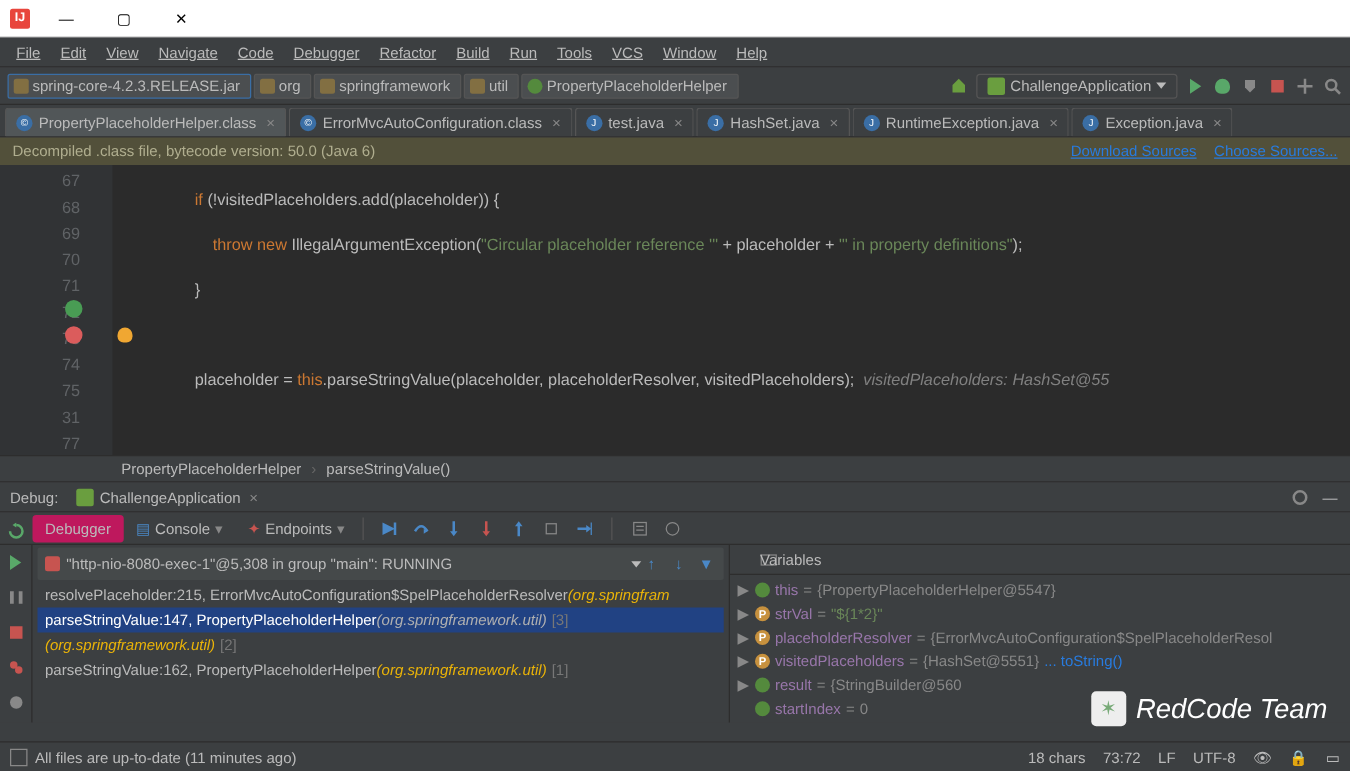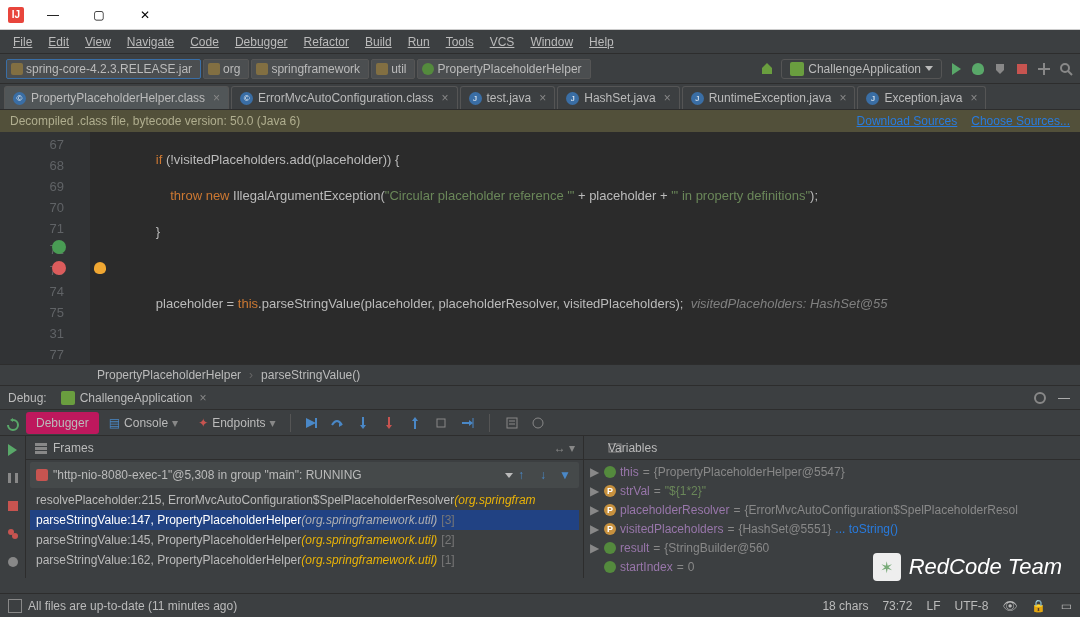--- a/index.html
+++ b/index.html
@@ -395,29 +395,20 @@
           <circle cx="8" cy="8" r="3" fill="#c75450"></circle>
         </svg>
       </span>
     <span class="iconbtn">
         <svg width="12" height="12">
           <circle cx="6" cy="6" r="5" fill="#888"></circle>
         </svg>
       </span>
   </div>
   <div class="frames">
-    <div class="paneh">
-      <svg class="ico2" width="14" height="14">
-          <rect x="1" y="2" width="12" height="3" fill="#888"></rect>
-          <rect x="1" y="6" width="12" height="3" fill="#888"></rect>
-          <rect x="1" y="10" width="12" height="3" fill="#888"></rect>
-        </svg>
-      <span>Frames</span>
-      <span style="margin-left:auto;color:#888">↔ ▾</span>
-    </div>
     <div class="threadrow">
       <div class="sel2">
         <span style="width:12px;height:12px;background:#c75450;border-radius:2px;"></span>
         <span>"http-nio-8080-exec-1"@5,308 in group "main": RUNNING</span>
       </div>
       <span class="tri"></span>
       <div class="navbtns">
         <span class="iconbtn" style="color:#4a88c7">↑</span>
         <span class="iconbtn" style="color:#4a88c7">↓</span>
         <span class="iconbtn" style="color:#4a88c7">▼</span>
@@ -427,21 +418,20 @@
       <div class="stackrow">
           <span>resolvePlaceholder:215, ErrorMvcAutoConfiguration$SpelPlaceholderResolver </span>
           <span class="pkg">(org.springfram</span>
         </div>
       <div class="stackrow sel">
           <span>parseStringValue:147, PropertyPlaceholderHelper </span>
           <span class="pkg">(org.springframework.util)</span>
           <span class="cnt">[3]</span>
         </div>
       <div class="stackrow">
-          <span>parseStringValue:145, PropertyPlaceholderHelper </span>
           <span class="pkg">(org.springframework.util)</span>
           <span class="cnt">[2]</span>
         </div>
       <div class="stackrow">
           <span>parseStringValue:162, PropertyPlaceholderHelper </span>
           <span class="pkg">(org.springframework.util)</span>
           <span class="cnt">[1]</span>
         </div>
     </div>
   </div>

